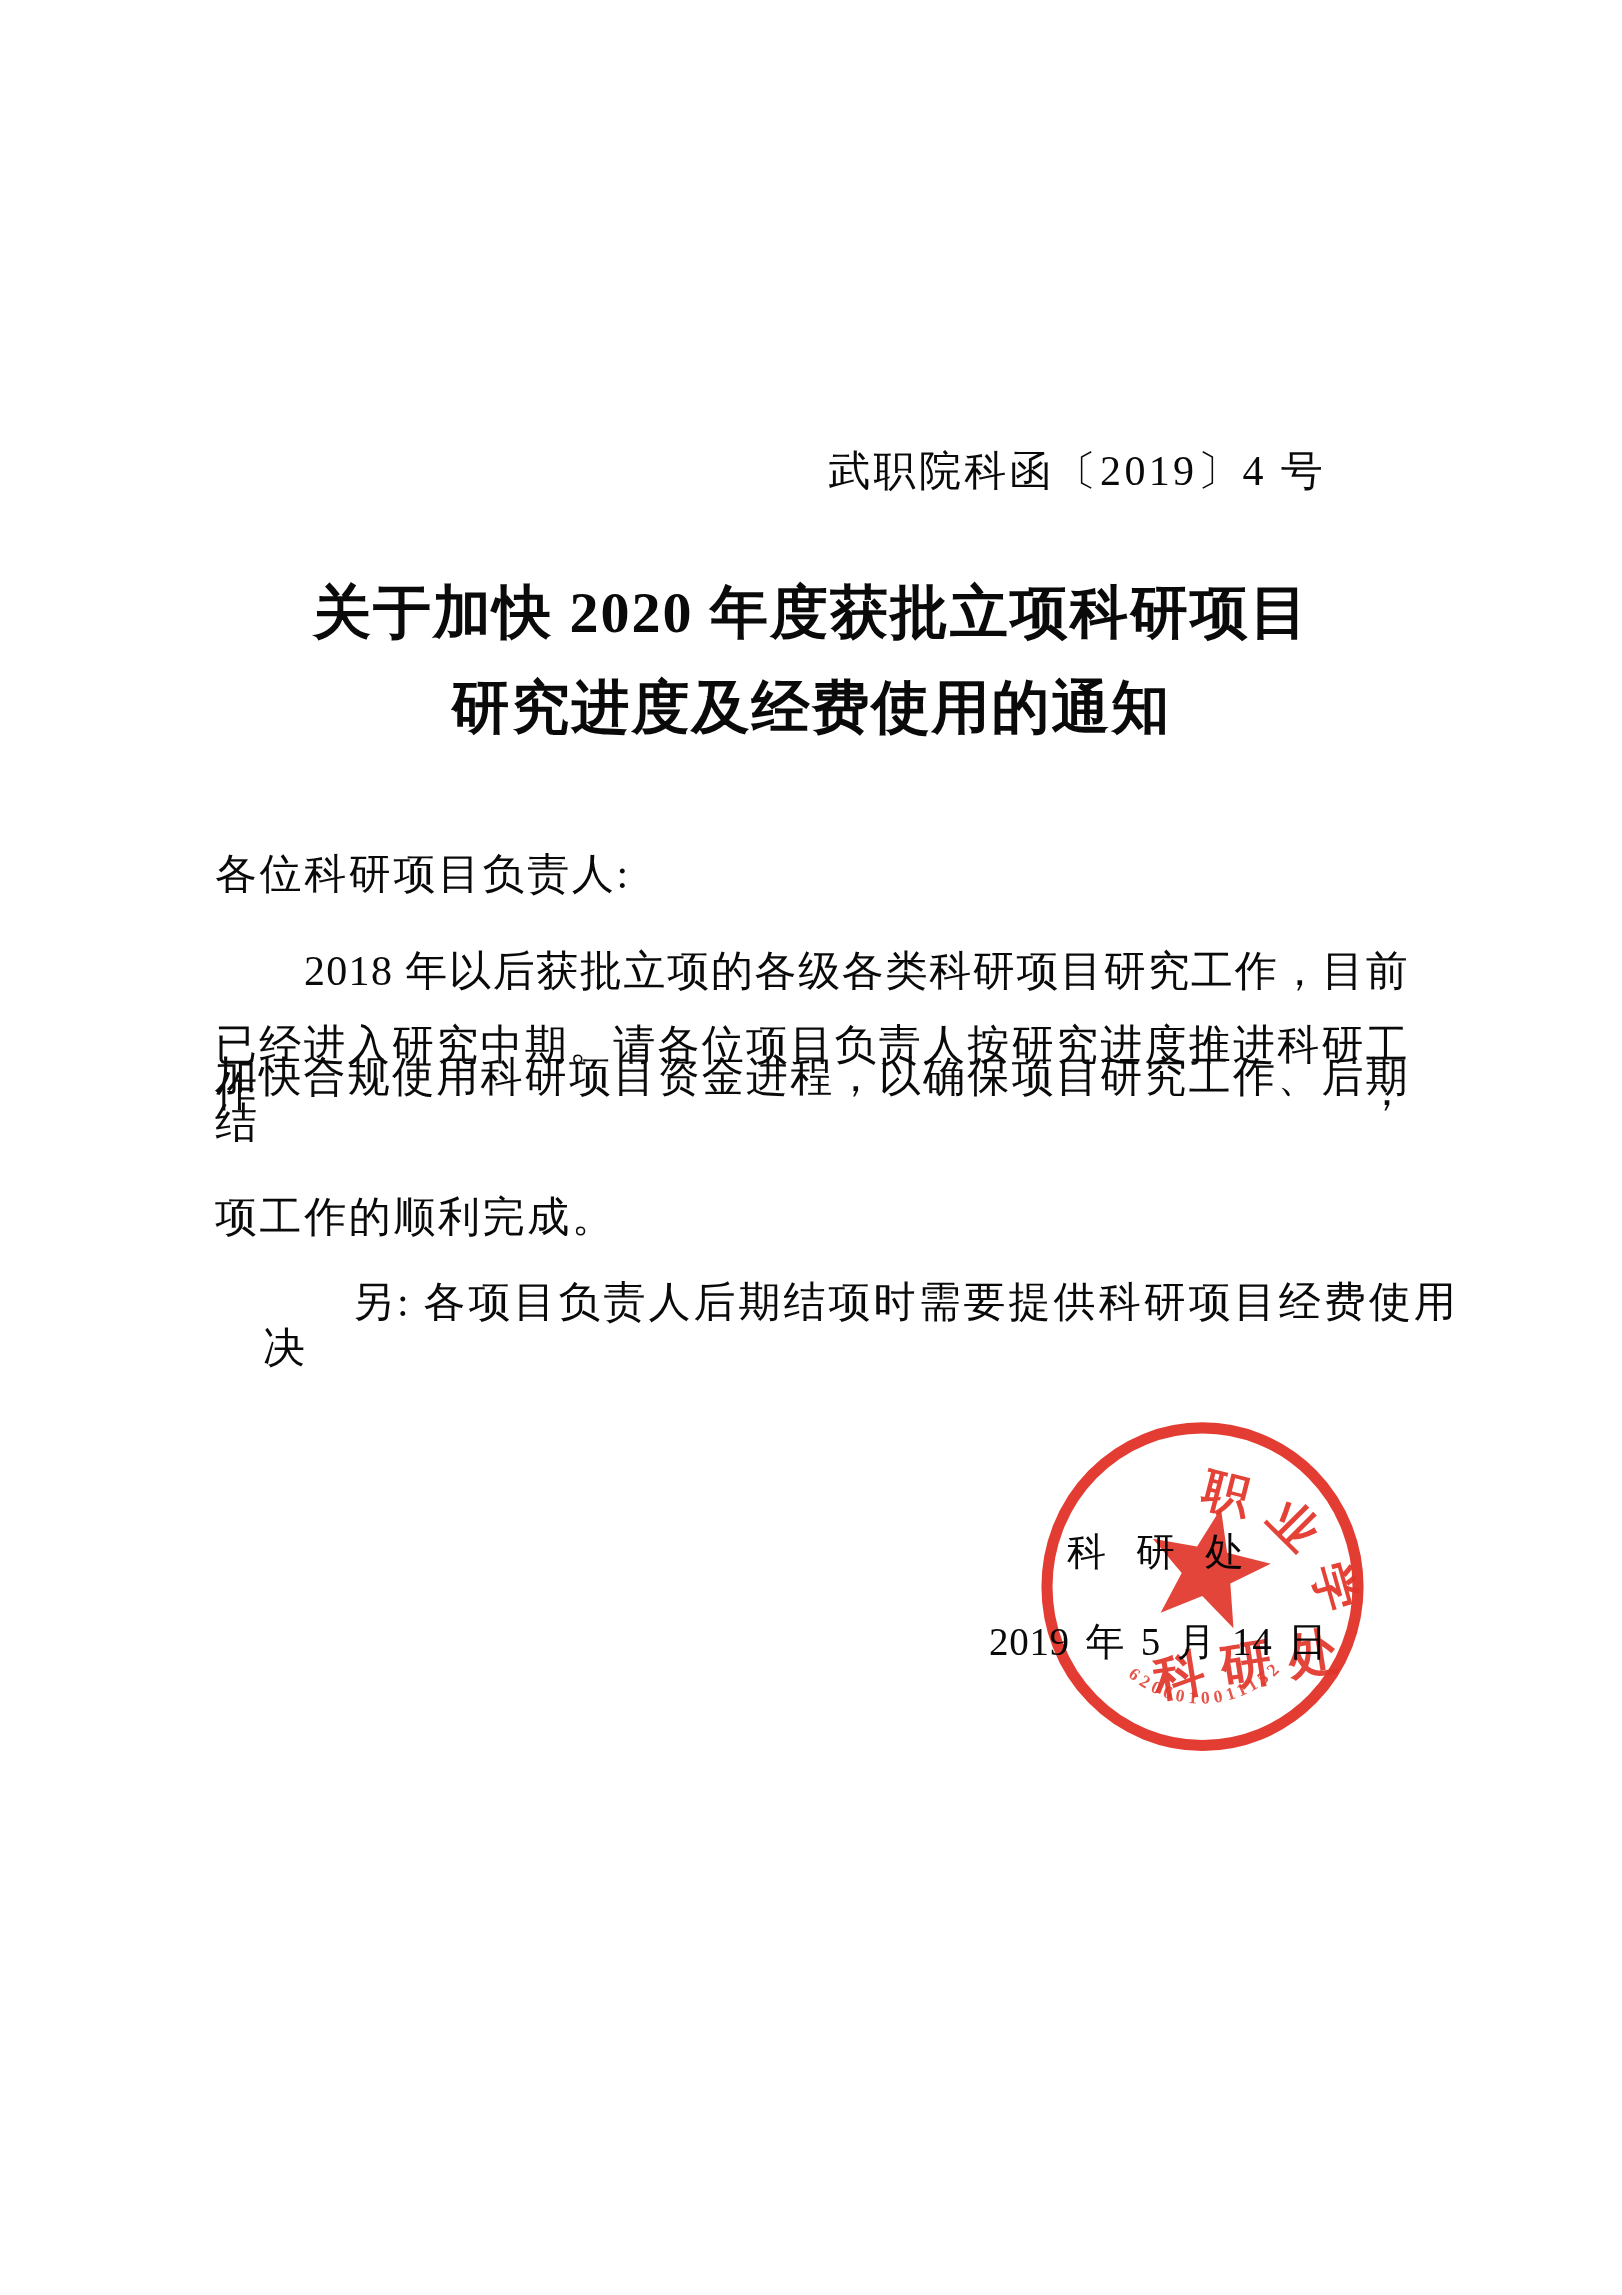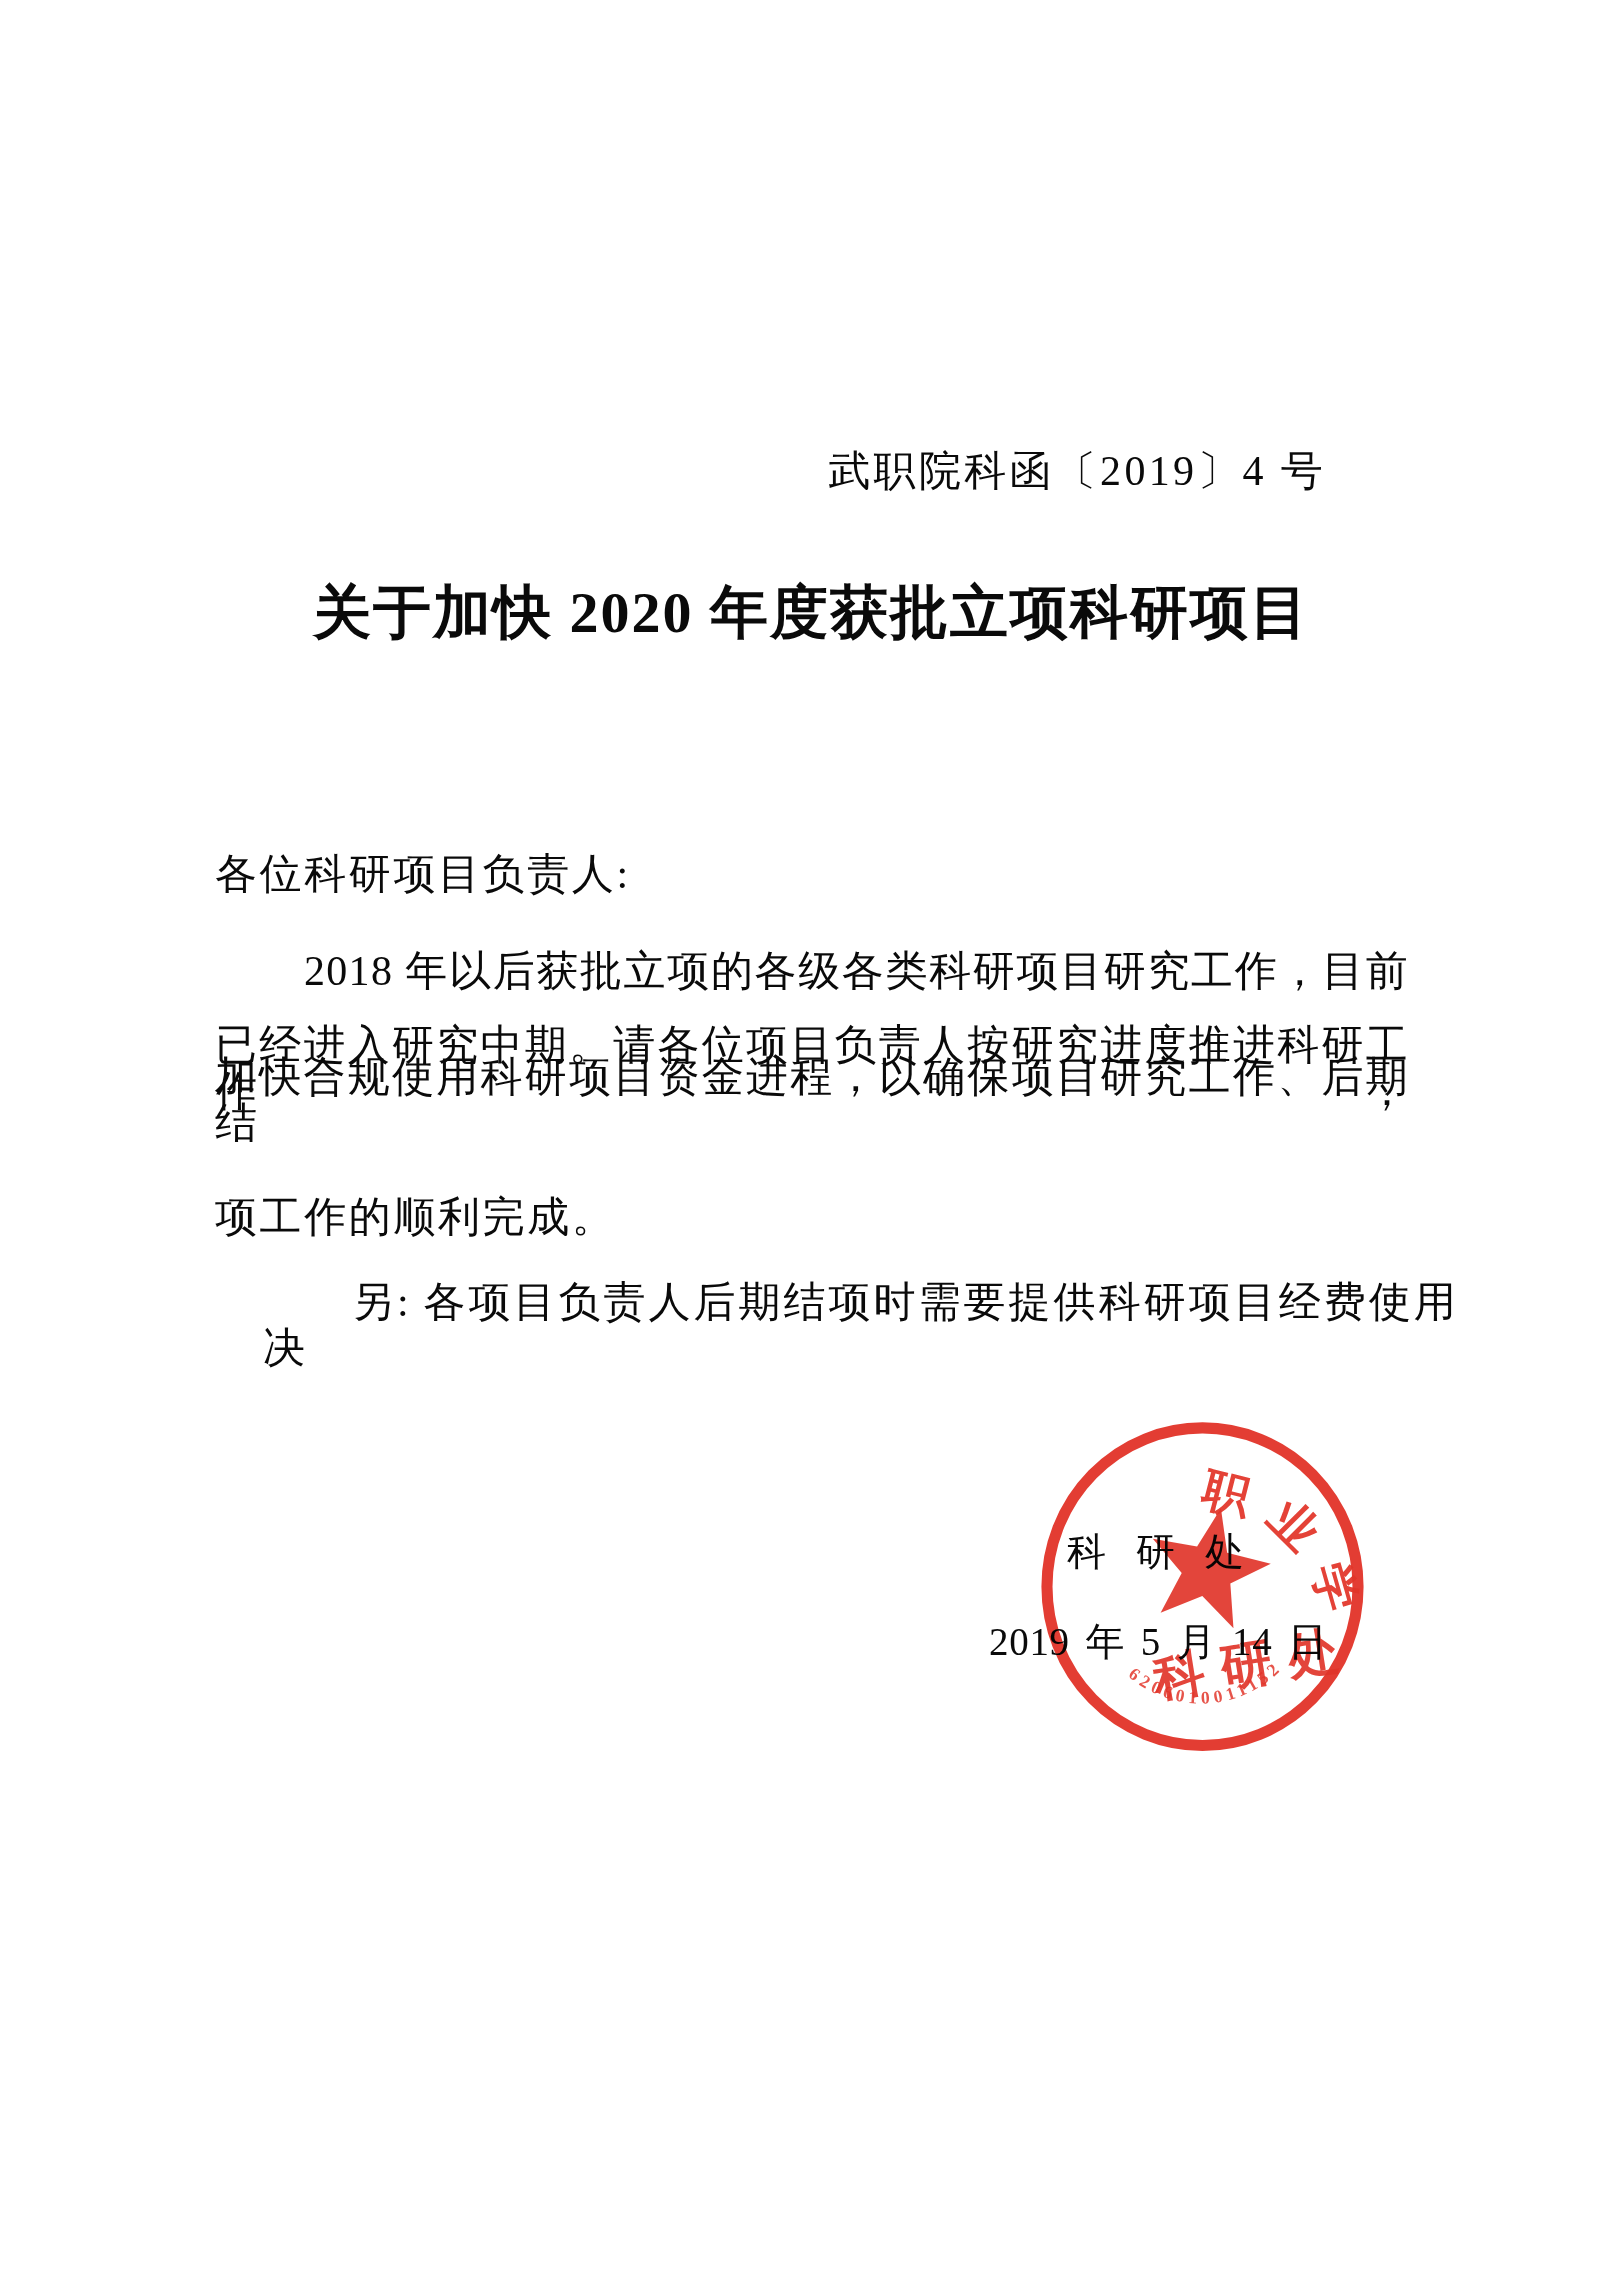--- a/index.html
+++ b/index.html
@@ -71,20 +71,21 @@
   }
 </style>
 </head>
 <body>
 
 <div class="page">
 
   <div class="abs doc-number">武职院科函〔2019〕4 号</div>
 
   <div class="abs title-line title-1">关于加快 2020 年度获批立项科研项目</div>
+  <div class="abs title-line title-2">研究进度及经费使用的通知</div>
 
   <div class="abs salutation">各位科研项目负责人:</div>
 
   <div class="abs body-line bl-1 fill indent">2018 年以后获批立项的各级各类科研项目研究工作，目前</div>
   <div class="abs body-line bl-2 fill">已经进入研究中期。请各位项目负责人按研究进度推进科研工作，</div>
   <div class="abs body-line bl-3 fill">加快合规使用科研项目资金进程，以确保项目研究工作、后期结</div>
   <div class="abs body-line bl-4 nofill">项工作的顺利完成。</div>
   <div class="abs body-line bl-5 fill indent">另: 各项目负责人后期结项时需要提供科研项目经费使用决</div>
 
   <div class="abs signer">科研处</div>

